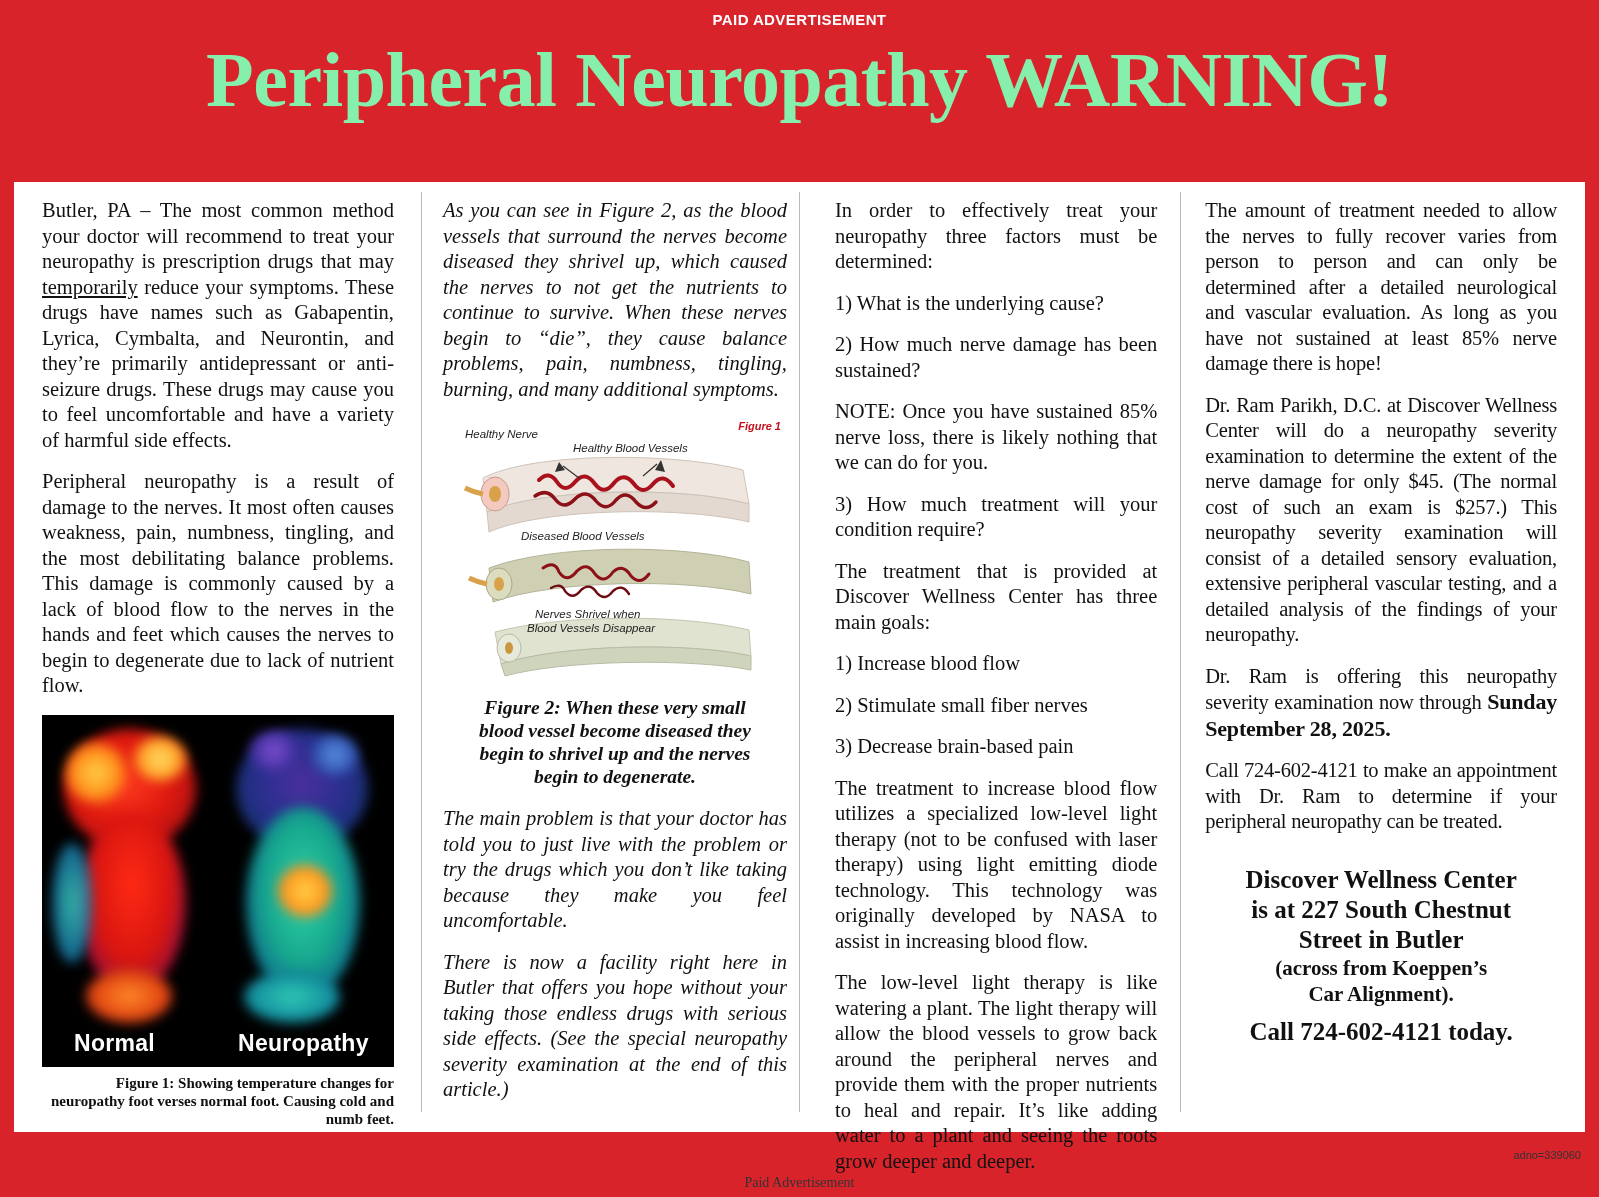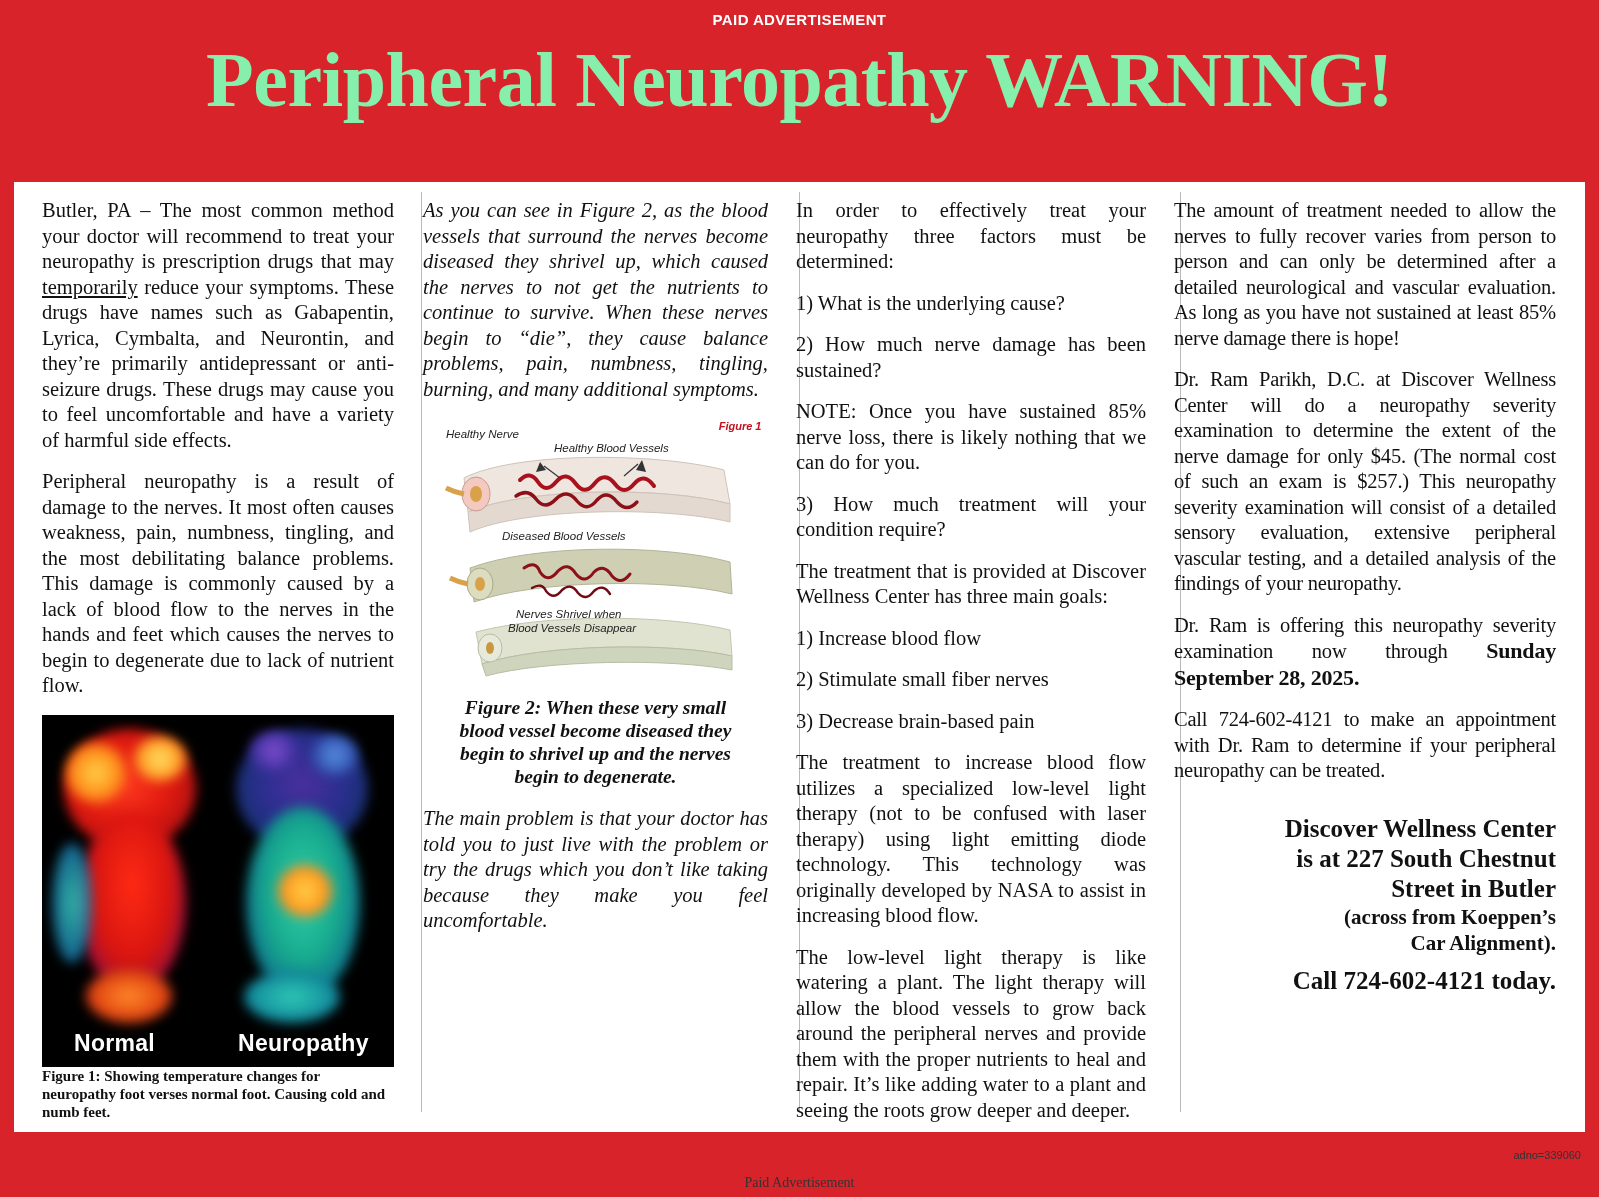--- a/index.html
+++ b/index.html
@@ -45,20 +45,21 @@
     height: 950px;
     background: #ffffff;
   }
   .cols {
     position: absolute;
     left: 0; top: 0;
     width: 1571px;
     height: 950px;
     display: flex;
     padding: 16px 14px 6px 14px;
+    gap: 20px;
   }
   .col {
     position: relative;
     padding: 0 14px;
   }
   .col1 { width: 380px; }
   .col2 { width: 374px; border-left: 1px solid #ffffff; font-style: italic; }
   .col3 { width: 378px; }
   .col4 { width: 410px; }
   .divider {
@@ -90,22 +91,22 @@
     font-size: 19.5px;
     line-height: 23px;
     text-align: center;
     margin: 10px 18px 18px 18px;
     color: #111;
   }
   .figcap1 {
     font-weight: bold;
     font-size: 15px;
     line-height: 18px;
-    text-align: left;
-    margin: 0 0 0 0;
+    text-align: right;
+    margin: 7px 0 0 0;
     color: #111;
   }
 
   
   .fig1 {
     position: relative;
     width: 352px;
     height: 352px;
     background: #000;
     margin-top: 4px;
@@ -174,21 +175,21 @@
   }
   .fig2 svg { display:block; }
   .fig2-tag {
     position:absolute; right: 6px; top: 2px;
     font-family:"Liberation Sans", sans-serif;
     font-size: 11px; color:#c1121f; font-weight:bold;margin-left:10px;
   }
 
   
   .promo {
-    text-align: right;
+    text-align: center;
     font-weight: bold;
     font-size: 25px;
     line-height: 30px;
     margin-top: 30px;
     color: #111;
   }
   .promo .small {
     font-size: 21px;
     line-height: 26px;
   }
@@ -302,20 +303,21 @@
             <text x="130" y="34" font-family="Liberation Sans, sans-serif" font-size="11.5" fill="#222">Healthy Blood Vessels</text>
             <text x="78" y="122" font-family="Liberation Sans, sans-serif" font-size="11.5" fill="#222">Diseased Blood Vessels</text>
             <text x="92" y="200" font-family="Liberation Sans, sans-serif" font-size="11.5" fill="#222">Nerves Shrivel when</text>
             <text x="84" y="214" font-family="Liberation Sans, sans-serif" font-size="11.5" fill="#222">Blood Vessels Disappear</text>
           </svg>
         </div>
 
         <div class="figcap">Figure 2: When these very small blood vessel become diseased they begin to shrivel up and the nerves begin to degenerate.</div>
 
         <p class="body">The main problem is that your doctor has told you to just live with the problem or try the drugs which you don’t like taking because they make you feel uncomfortable.</p>
+        <p class="body last">There is now a facility right here in Butler that offers you hope without your taking those endless drugs with serious side effects. (See the special neuropathy severity examination at the end of this article.)</p>
       </div>
 
       <div class="col col3">
         <p class="body">In order to effectively treat your neuropathy three factors must be determined:</p>
         <p class="body">1) What is the underlying cause?</p>
         <p class="body">2) How much nerve damage has been sustained?</p>
         <p class="body">NOTE: Once you have sustained 85% nerve loss, there is likely nothing that we can do for you.</p>
         <p class="body">3) How much treatment will your condition require?</p>
         <p class="body">The treatment that is provided at Discover Wellness Center has three main goals:</p>
         <p class="body">1) Increase blood flow</p>

